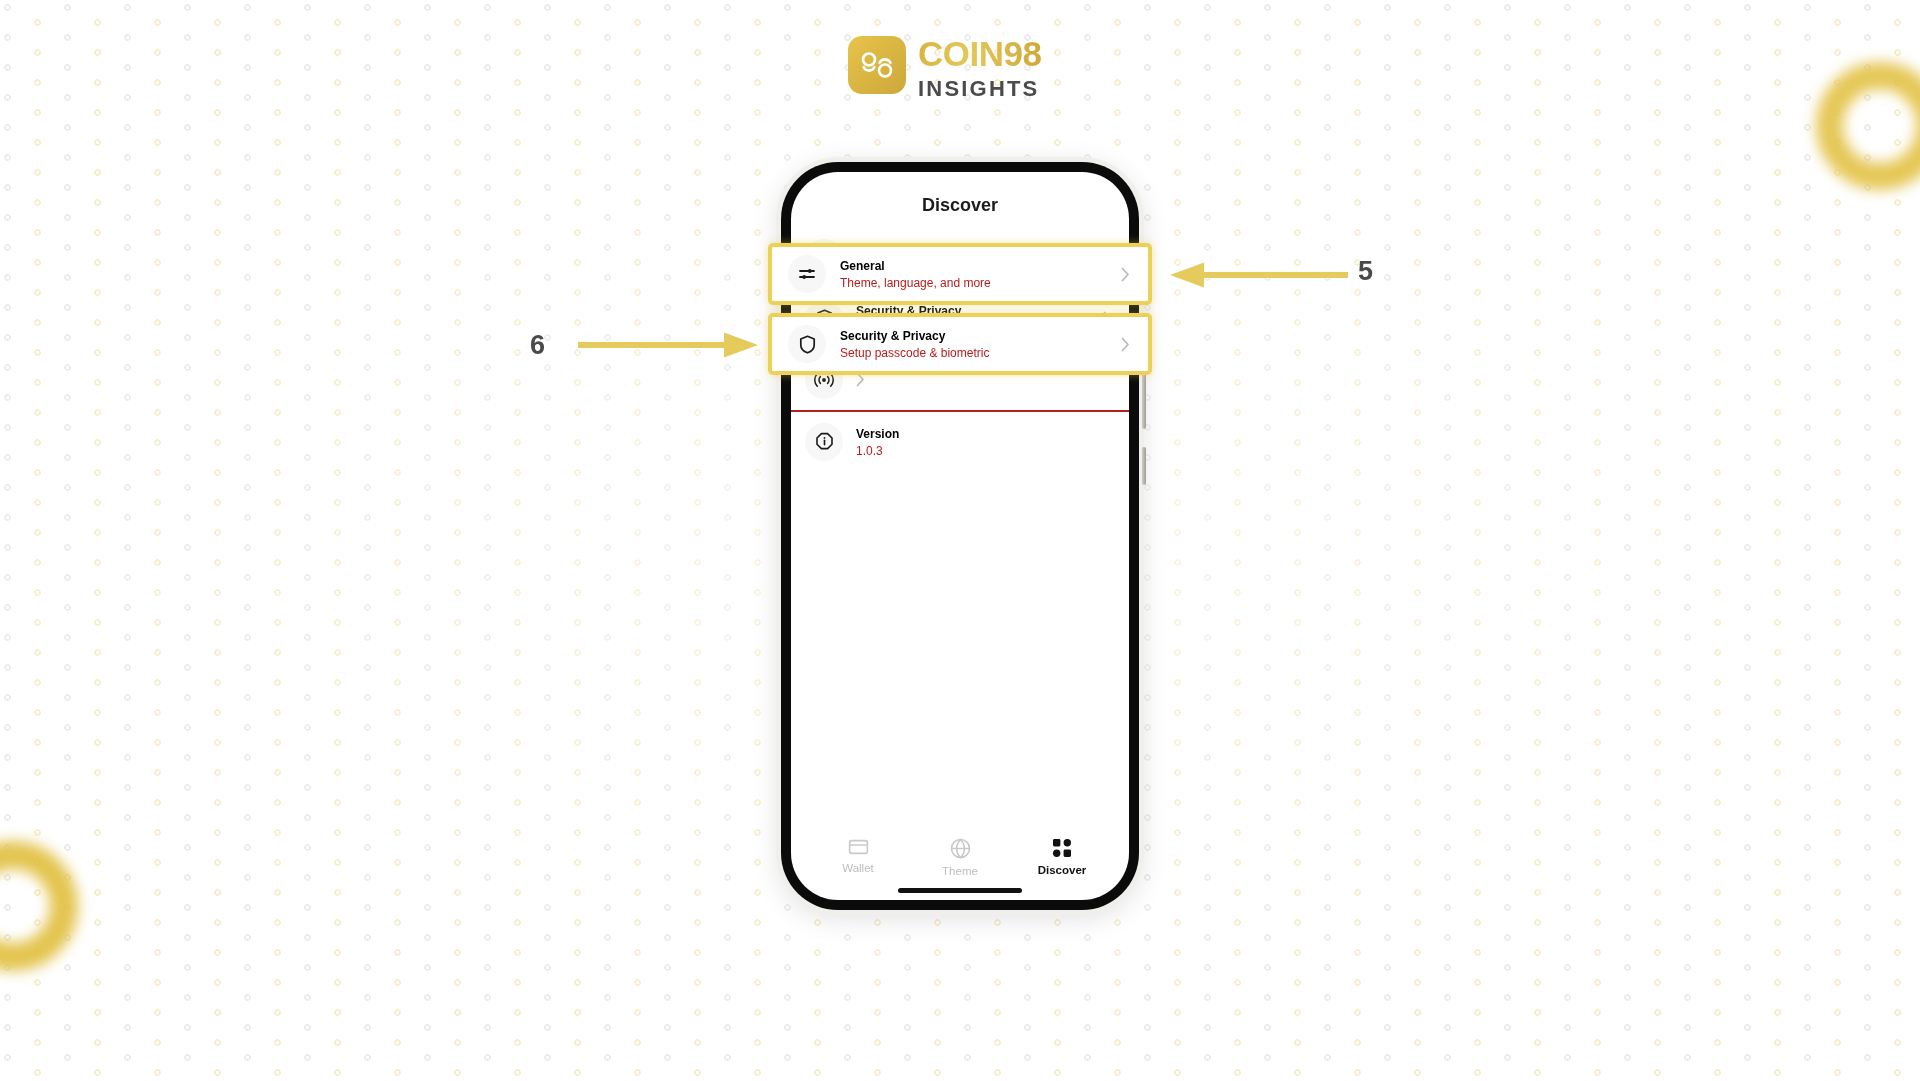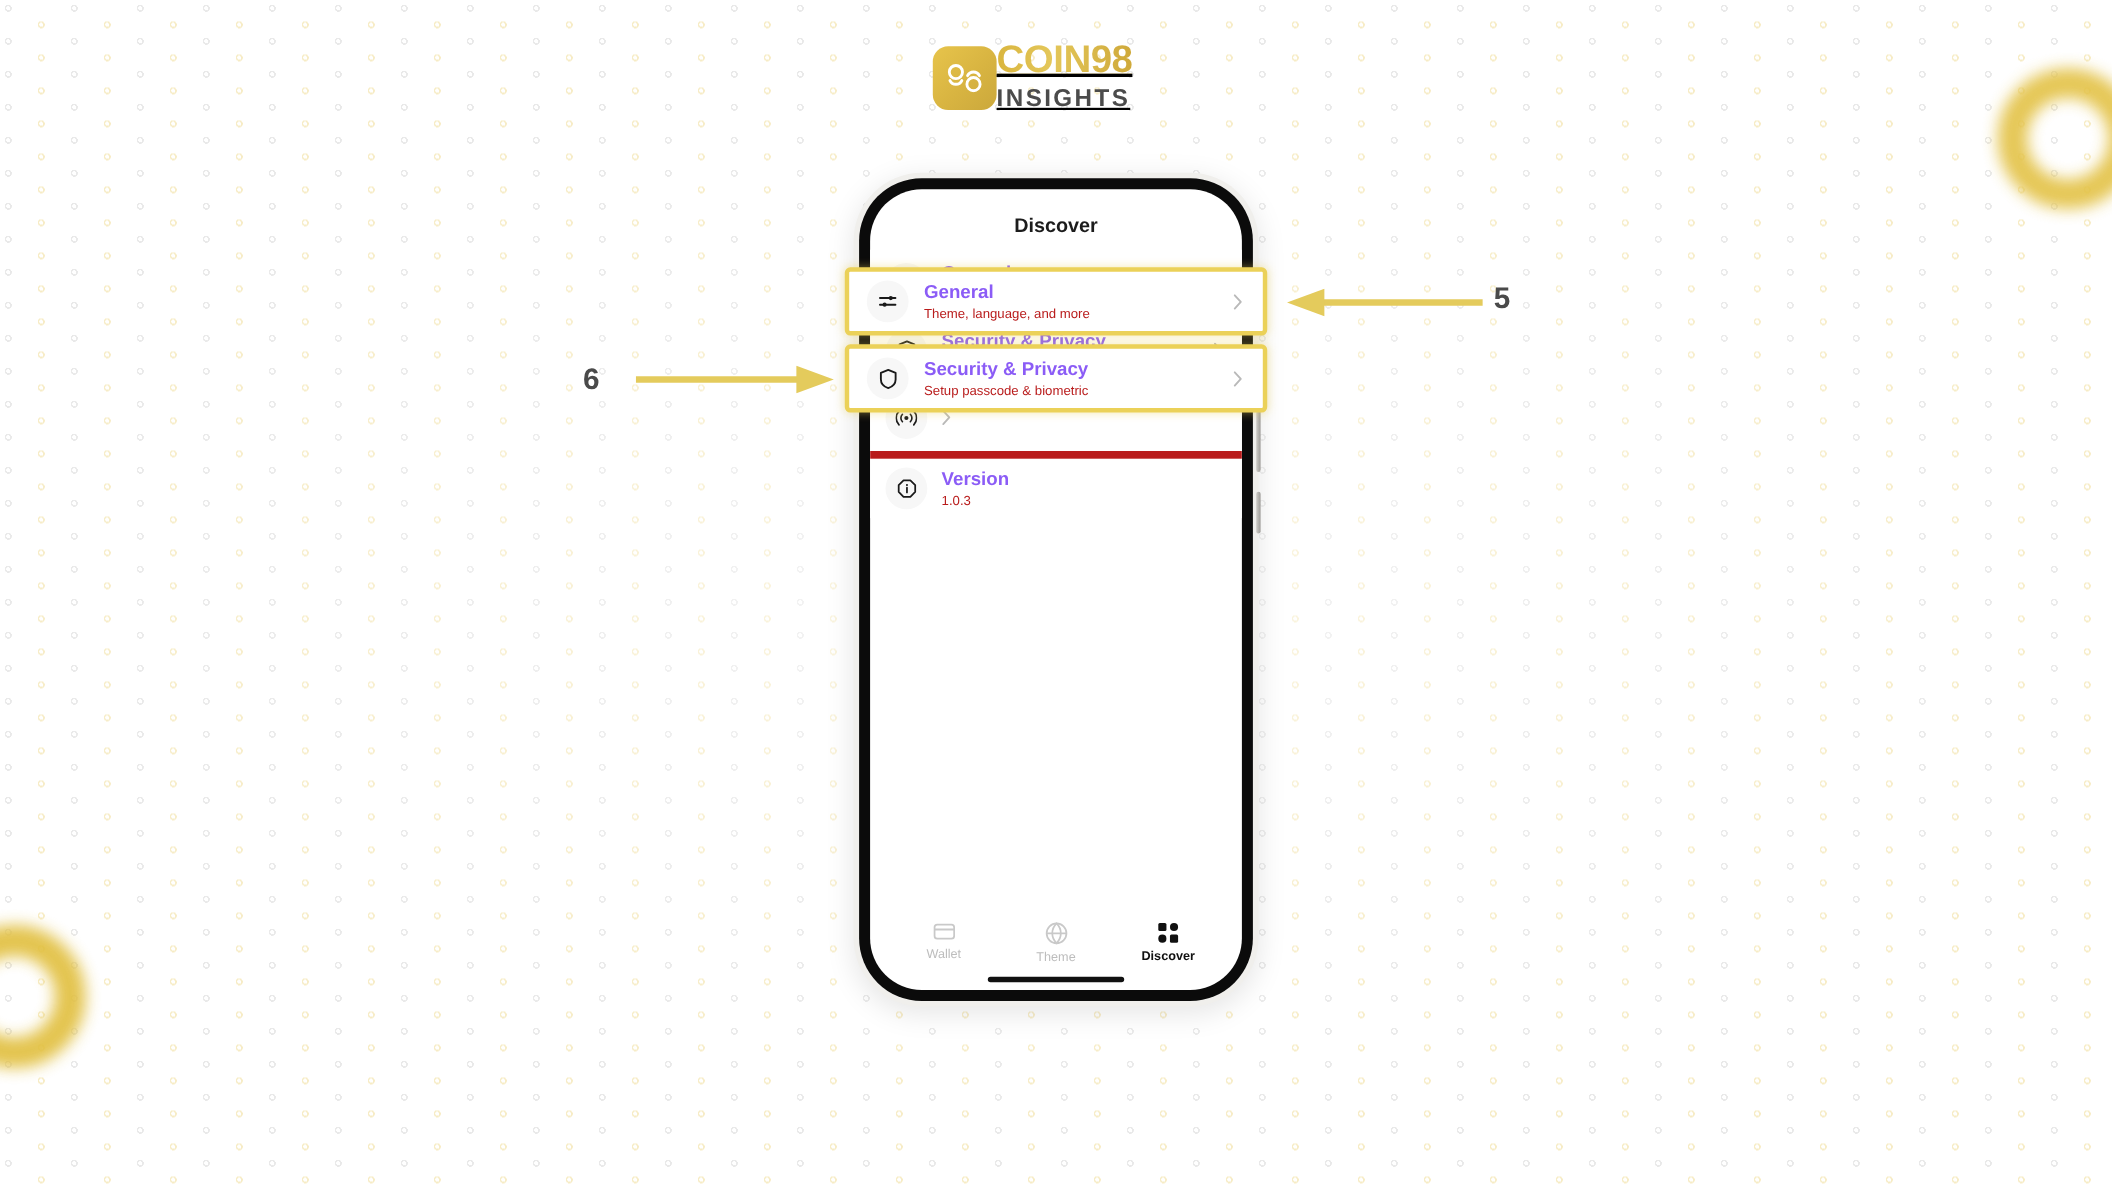--- a/index.html
+++ b/index.html
@@ -58,23 +58,22 @@
     left: -52px; bottom: 110px;
     border: 28px solid #E1BF3F;
     filter: blur(7px);
     opacity: 0.92;
   }
 
   
   .brand {
     position: absolute;
     left: 848px; top: 36px;
-    display: flex; align-items: flex-end; gap: 0;
+    display: flex; align-items: flex-start; gap: 12px;
     z-index: 6;
-    text-decoration: underline;
   }
   .brand-mark {
     width: 58px; height: 58px;
     border-radius: 14px;
     background: linear-gradient(135deg, #E7C44B 0%, #D8B441 55%, #CBA83C 100%);
     display: flex; align-items: center; justify-content: center;
     flex: none;
   }
   .brand-mark svg { display:block; }
   .brand-text { display: flex; flex-direction: column; line-height: 1; }
@@ -128,31 +127,31 @@
     margin-top: 23px;
   }
   .settings-list { margin-top: 11px; }
 
   .srow {
     display: flex; align-items: center;
     height: 61px;
     padding: 0 17px 0 14px;
     background: #ffffff;
   }
-  .srow-divider { border-top: 7px solid #b91c1c; }
+  .srow-divider { border-top: 2px solid #b91c1c; }
   .srow-ico {
     width: 38px; height: 38px; border-radius: 50%;
     background: #f7f7f7;
     display: flex; align-items: center; justify-content: center;
     flex: none;
     margin-right: 13px;
   }
   .srow-ico svg { display: block; }
   .srow-txt { flex: 1; min-width: 0; }
-  .srow-title { font-size: 17px; font-weight: 700; color: #8b5cf6; line-height: 1.25; }
+  .srow-title { font-size: 12px; font-weight: 700; color: #000000; line-height: 1.25; }
   .srow-sub { font-size: 12px; color: #b91c1c; line-height: 1.35; margin-top: 1px; }
   .srow-chev { flex: none; color: #b9b9b9; }
   .srow-chev svg { display: block; }
 
   
   .hl-box {
     position: absolute;
     background: #ffffff;
     border: 4px solid #EBD158;
     border-radius: 5px;

